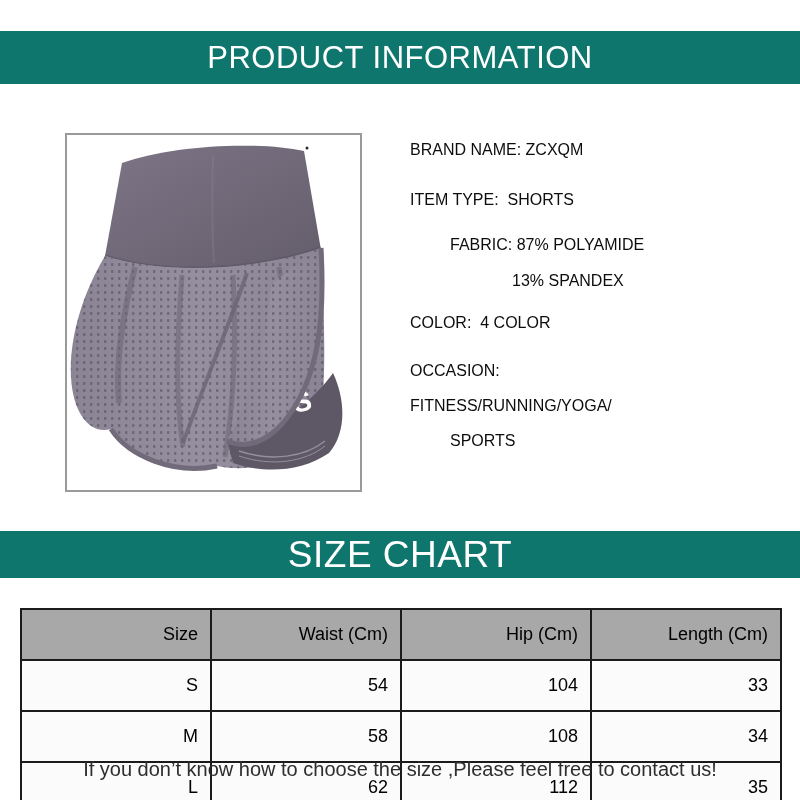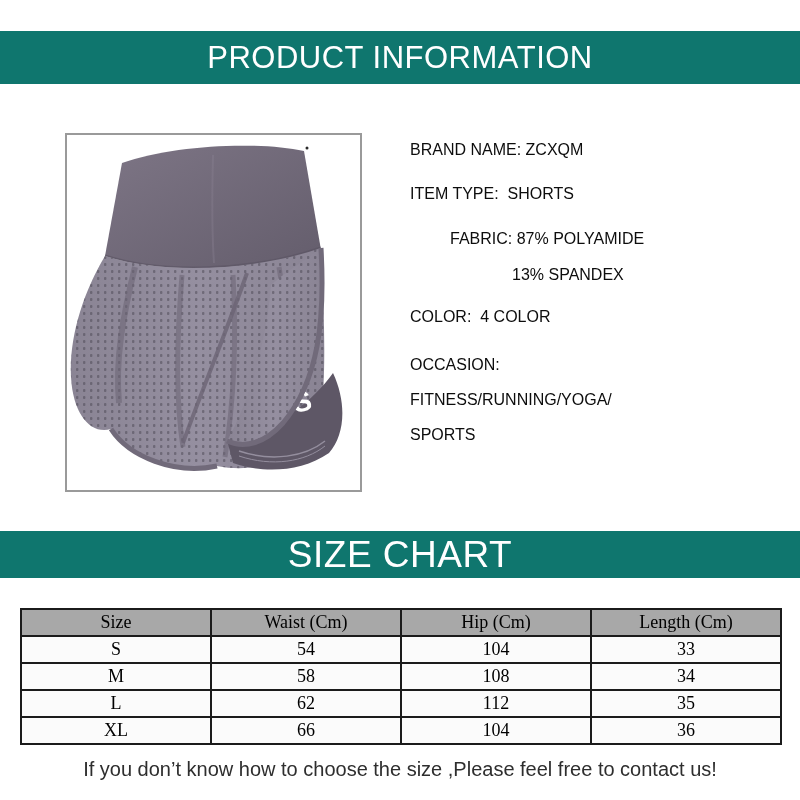--- a/index.html
+++ b/index.html
@@ -12,32 +12,32 @@
   .banner-size{top:531px;height:47px;font-size:37px;}
 
   .photo-frame{position:absolute;left:65px;top:133px;width:293px;height:355px;
                border:2px solid #9a9a9a;background:#fff;}
   .photo-frame svg{display:block;width:100%;height:100%;}
 
   .details{position:absolute;left:410px;top:135px;width:378px;color:#0d0d0d;
            font-size:16px;line-height:30px;}
   .details .ln{white-space:pre-wrap;}
   .ln-0{margin-top:0;}
-  .ln-1{margin-top:14px;}
+  .ln-1{margin-top:20px;}
   .ln-2{margin-top:15px;margin-left:40px;}
   .ln-3{margin-top:6px;padding-left:102px;}
   .ln-4{margin-top:12px;}
   .ln-5{margin-top:18px;}
   .ln-6{margin-top:5px;}
-  .ln-7{margin-top:5px;}
+  .ln-7{margin-top:5px;margin-left:40px;}
 
   table.size-table{position:absolute;left:20px;top:608px;width:762px;
                    border-collapse:collapse;font-size:18px;color:#000;table-layout:fixed;}
-  .size-table th,.size-table td{border:2px solid #1b1b1b;height:25px;text-align:center;
-                   vertical-align:middle;font-weight:normal;padding:0;font-family:Liberation Serif, serif;}
+  .size-table th,.size-table td{border:2px solid #1b1b1b;height:25px;text-align:right;
+                   vertical-align:middle;font-weight:normal;padding:12px;}
   .size-table thead th{background:#a8a8a8;}
   .size-table tbody td{background:#fbfbfb;}
 
   .footer-note{position:absolute;left:0;top:757px;width:800px;text-align:center;
                font-size:20px;line-height:24px;color:#2e2e2e;}
 </style>
 </head>
 <body>
 
 <div class="stage">

